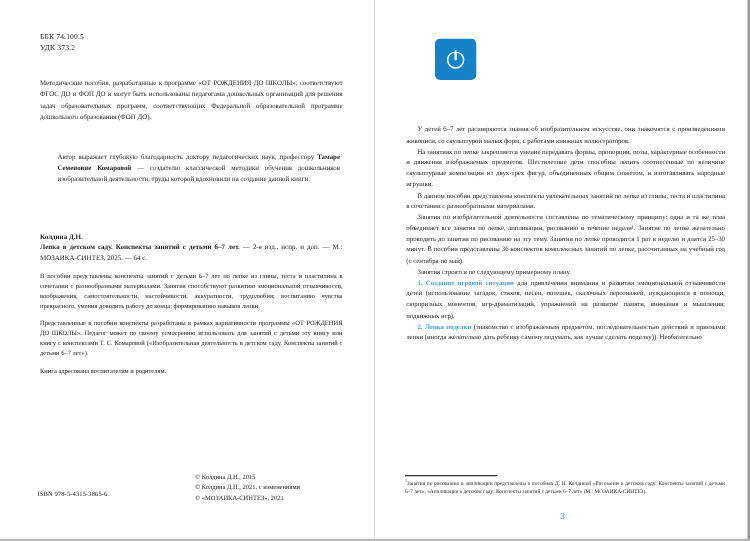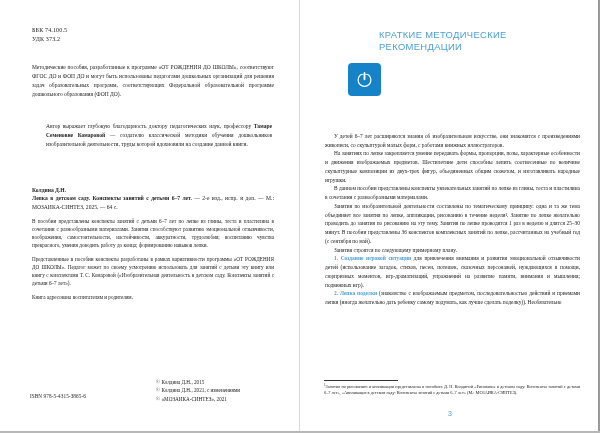--- a/index.html
+++ b/index.html
@@ -253,21 +253,20 @@
       <div class="copyrights">
         <div>© Колдина Д.Н., 2015</div>
         <div>© Колдина Д.Н., 2021, с изменениями</div>
         <div>© «МОЗАИКА-СИНТЕЗ», 2021</div>
       </div>
     </div>
   </div>
 
   <div class="page page-right">
 
-    <div class="chapter-head">КРАТКИЕ МЕТОДИЧЕСКИЕ РЕКОМЕНДАЦИИ</div>
 
     <div class="chapter-icon">
       <svg width="19" height="19" viewBox="0 0 24 24" aria-hidden="true">
         <circle cx="12" cy="12.6" r="8.1" fill="none" stroke="#ffffff" stroke-width="1.5"></circle>
         <line x1="12" y1="3.1" x2="12" y2="12.1" stroke="#ffffff" stroke-width="1.9" stroke-linecap="round"></line>
         <rect x="7.4" y="1.4" width="9.2" height="3.4" fill="#1683c8"></rect>
         <line x1="12" y1="3.4" x2="12" y2="11.8" stroke="#ffffff" stroke-width="1.9" stroke-linecap="round"></line>
       </svg>
     </div>
 

